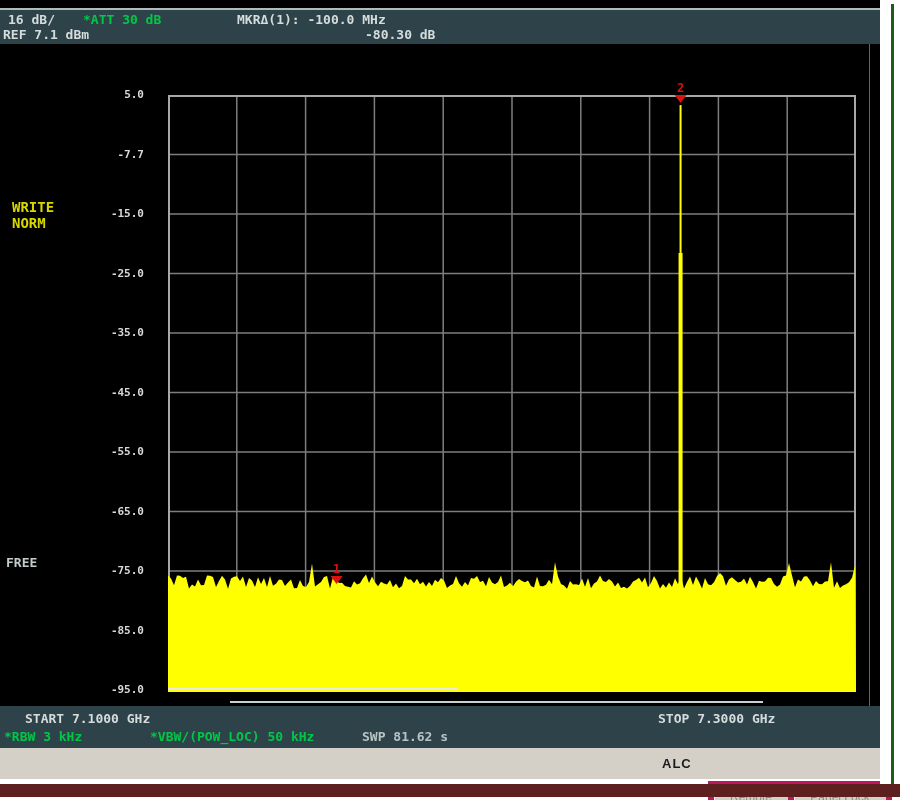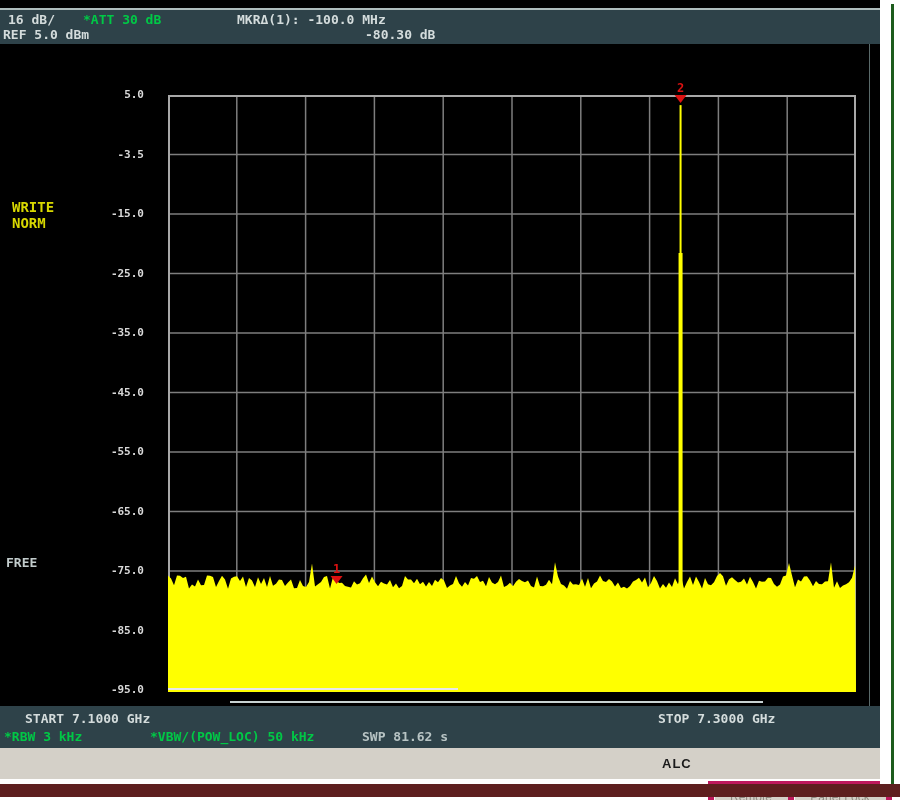--- a/index.html
+++ b/index.html
@@ -53,36 +53,36 @@
 </style>
 </head>
 <body>
 
 <div id="screen">
   <div class="analyzer">
     <div class="top-line"></div>
 
     <div class="header">
       <span class="h-scale">16 dB/</span>
-      <span class="h-ref">REF 5.0 dBm</span>
+      <span class="h-ref">REF 7.1 dBm</span>
       <span class="h-att">*ATT 30 dB</span>
       <span class="h-mkr1">MKRΔ(1): -100.0 MHz</span>
       <span class="h-mkr2">-80.30 dB</span>
     </div>
 
     <div class="main">
       <div class="right-edge"></div>
       <div class="trace-mode">
         <div>WRITE</div>
         <div>NORM</div>
       </div>
       <div class="trigger-mode">FREE</div>
       <div class="ylabels">
           <div style="top: 44px;">5.0</div>
-          <div style="top: 103.5px;">-3.5</div>
+          <div style="top: 103.5px;">-7.7</div>
           <div style="top: 163px;">-15.0</div>
           <div style="top: 222.5px;">-25.0</div>
           <div style="top: 282px;">-35.0</div>
           <div style="top: 341.5px;">-45.0</div>
           <div style="top: 401px;">-55.0</div>
           <div style="top: 460.5px;">-65.0</div>
           <div style="top: 520px;">-75.0</div>
           <div style="top: 579.5px;">-85.0</div>
           <div style="top: 639px;">-95.0</div>
         </div>

